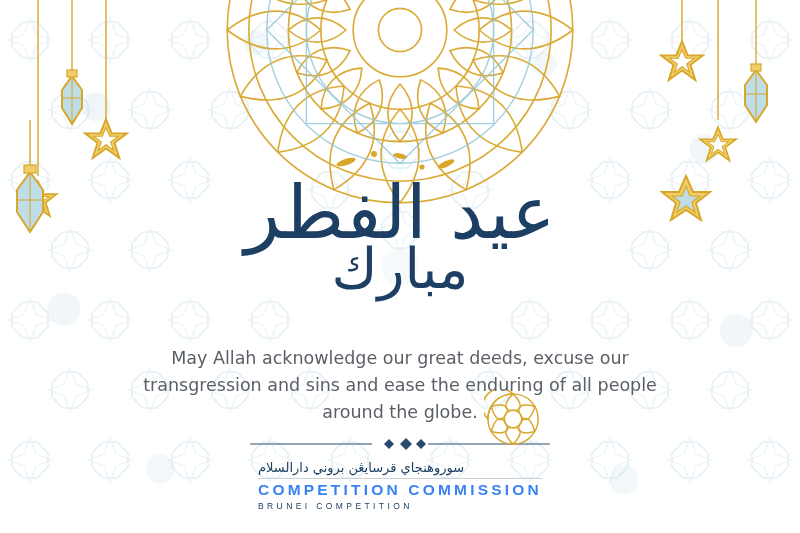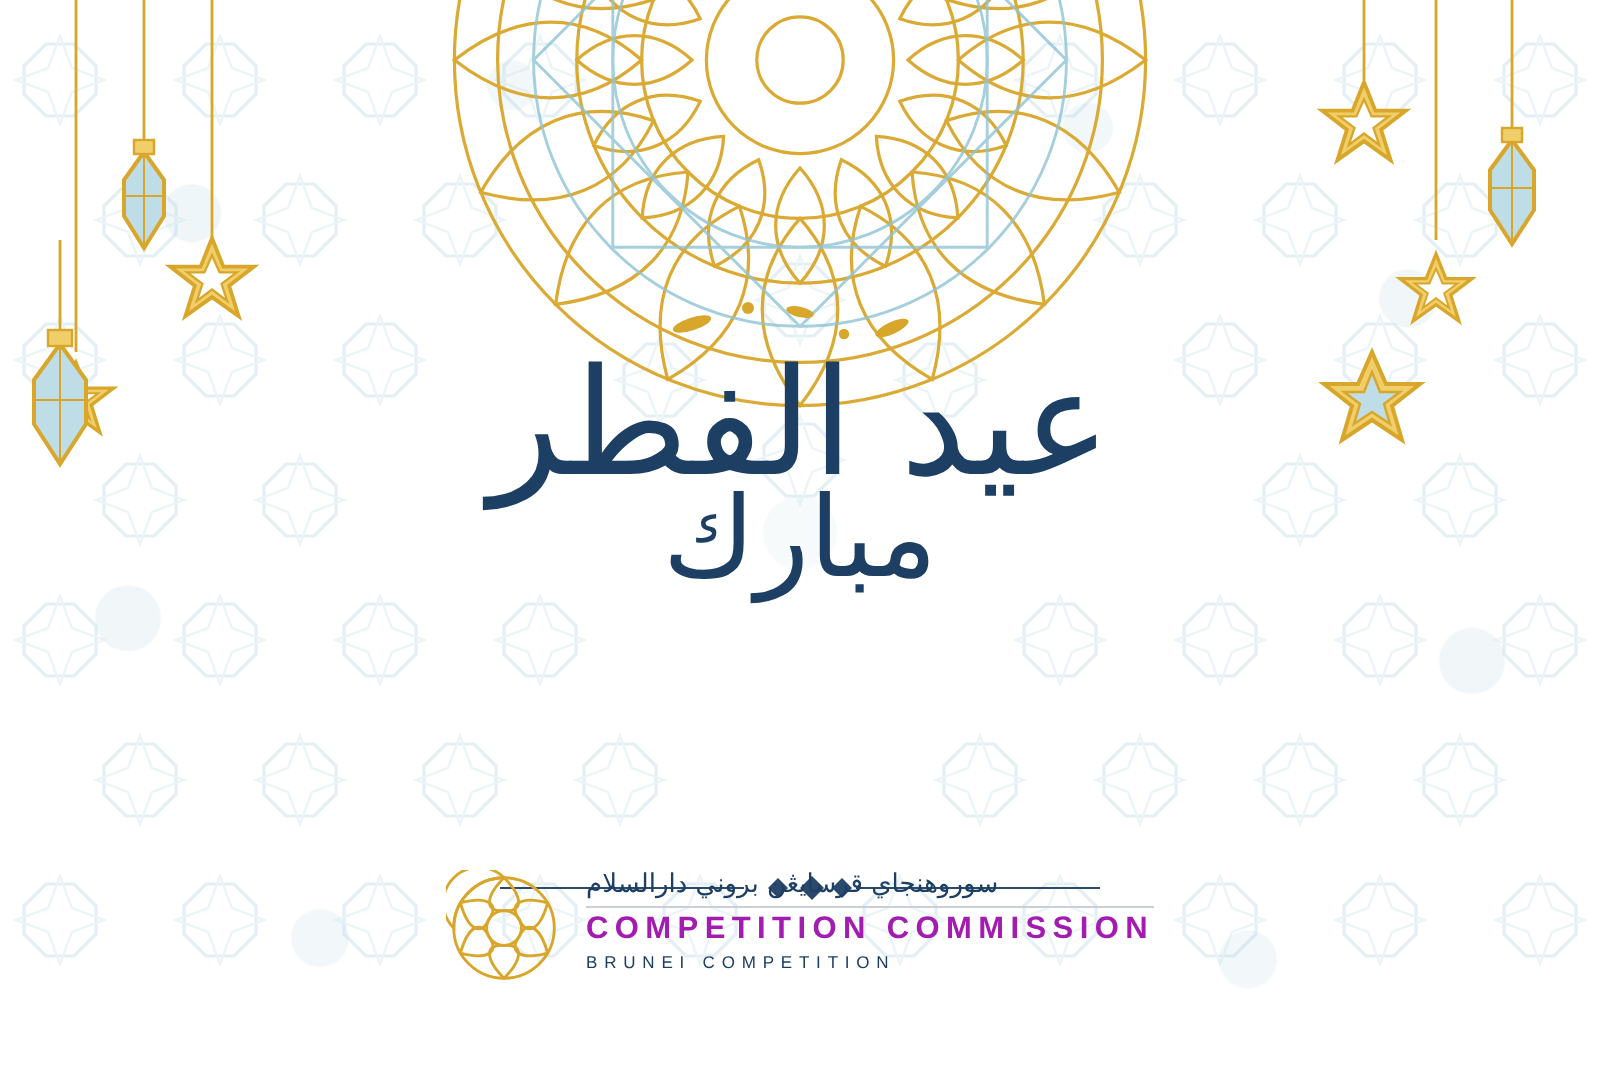--- a/index.html
+++ b/index.html
@@ -102,41 +102,42 @@
     top: 437px;
     left: 50%;
     transform: translateX(-50%);
     width: 300px;
     height: 14px;
   }
 
   
   .footer {
     position: absolute;
-    bottom: 40px;
+    bottom: 22px;
     left: 50%;
     transform: translateX(-50%);
     display: flex;
-    align-items: flex-start;
+    align-items: flex-end;
     gap: 12px;
+    flex-direction: column;
   }
   .footer-text {
     text-align: left;
   }
   .footer-jawi {
     font-family: "DejaVu Sans", sans-serif;
     font-size: 13px;
     color: #1c3f63;
     direction: rtl;
     letter-spacing: 0px;
     margin-bottom: 1px;
   }
   .footer-title {
     font-size: 15.5px;
-    color: #a21caf;
+    color: #3b82f6;
     letter-spacing: 3.2px;
     font-weight: bold;
     font-family: "Liberation Sans", sans-serif;
   }
   .footer-sub {
     font-size: 8.5px;
     color: #1c3f63;
     letter-spacing: 3.4px;
     margin-top: 2px;
     font-family: "Liberation Sans", sans-serif;
@@ -322,20 +323,21 @@
         <ellipse cx="150" cy="6" rx="7" ry="2.6" transform="rotate(12 150 6)"></ellipse>
         <ellipse cx="196" cy="14" rx="9" ry="3" transform="rotate(-25 196 14)"></ellipse>
         <circle cx="124" cy="4" r="3"></circle>
         <circle cx="172" cy="17" r="2.6"></circle>
       </g>
     </svg>
     <div class="calligraphy-text">عيد الفطر</div>
     <div class="calligraphy-sub">مبارك</div>
   </div>
 
+  <div class="message">May Allah acknowledge our great deeds, excuse our transgression and sins and ease the enduring of all people around the globe.</div>
 
   <svg class="divider" viewBox="0 0 300 14">
     <line x1="0" y1="7" x2="122" y2="7" stroke="#2b4a6b" stroke-width="1"></line>
     <line x1="178" y1="7" x2="300" y2="7" stroke="#2b4a6b" stroke-width="1"></line>
     <g fill="#2b4a6b">
       <path d="M134 7 L139 2 L144 7 L139 12 Z"></path>
       <path d="M150 7 L156 1 L162 7 L156 13 Z"></path>
       <path d="M166 7 L171 2 L176 7 L171 12 Z"></path>
     </g>
   </svg>

